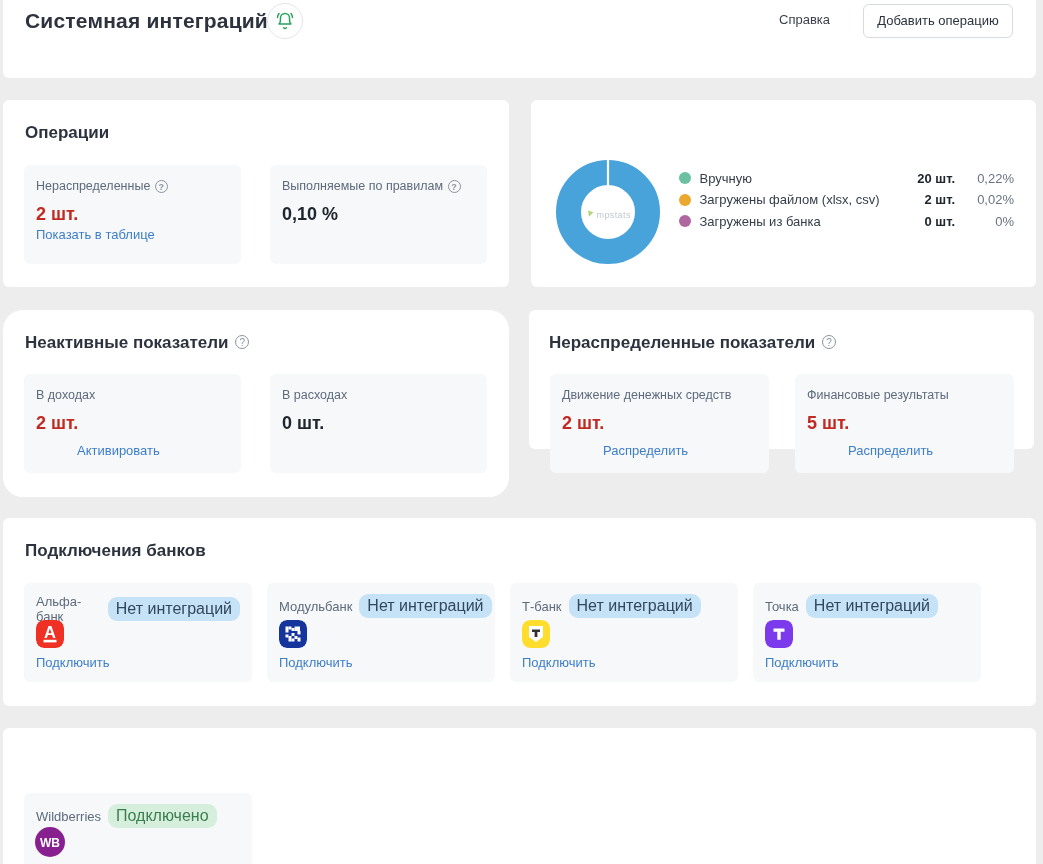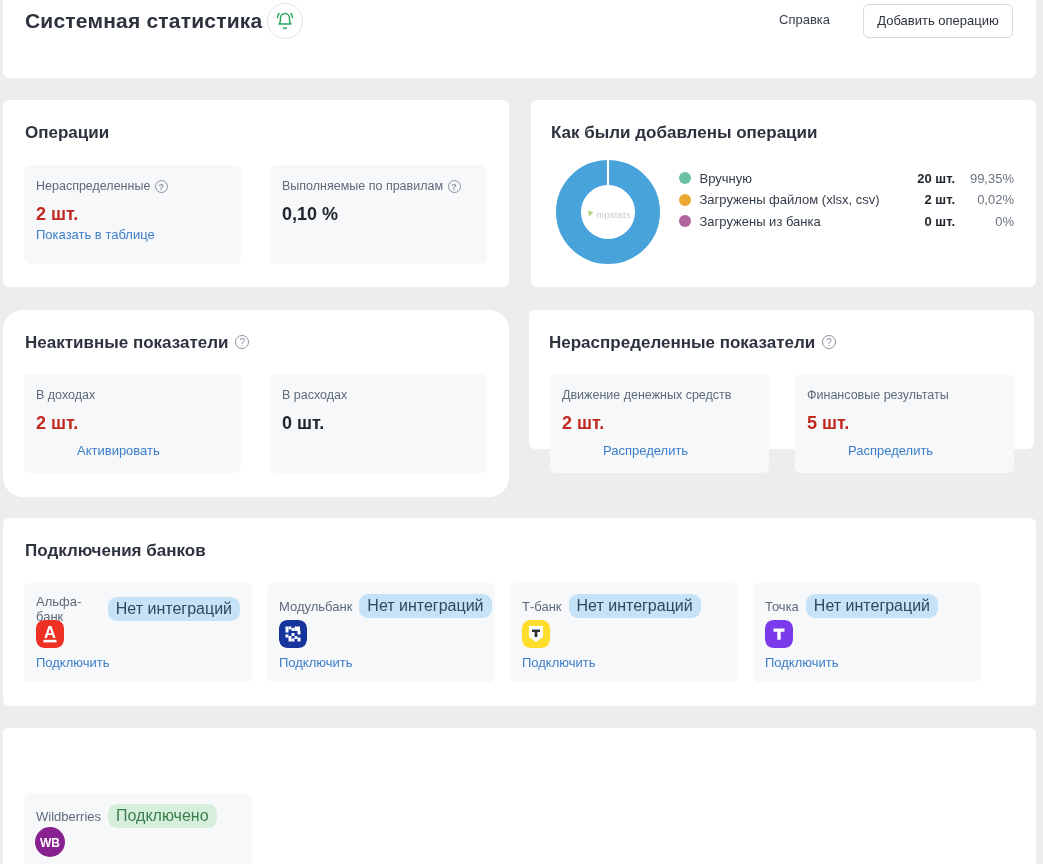--- a/index.html
+++ b/index.html
@@ -38,21 +38,21 @@
 .badge { background:#c5e2f7; color:#33475c; font-size:16px; padding:3px 8px; border-radius:9px; white-space:nowrap;}
 .badge.green { background:#d6efdc; color:#3a7d4e; }
 .bicon { position:absolute; left:12px; top:37px; width:28px; height:28px; border-radius:8px; }
 .tlink { position:absolute; left:12px; top:71.5px; font-size:13px; color:#3d7ec9; }
 svg { display:block; }
 </style>
 </head>
 <body>
 
 <div class="card header">
-  <div class="h1">Системная статистика</div>
+  <div class="h1">Системная интеграций</div>
   <div class="bellwrap">
     <svg width="18" height="18" viewBox="0 0 24 24" style="margin:8px auto;" fill="none" stroke="#27a35c" stroke-width="2" stroke-linecap="round" stroke-linejoin="round">
       <path d="M6 8a6 6 0 0 1 12 0c0 7 2 8 2 8H4s2-1 2-8"></path>
       <path d="M10.3 21a1.9 1.9 0 0 0 3.4 0"></path>
       <path d="M4 2C2.8 3.7 2 5.3 2 7.3"></path>
       <path d="M20 2c1.2 1.7 2 3.3 2 5.3"></path>
     </svg>
   </div>
   <div class="spravka">Справка</div>
   <div class="btn">Добавить операцию</div>
@@ -67,31 +67,30 @@
       <div class="sublink">Показать в таблице</div>
     </div>
     <div class="sub">
       <div class="sublabel">Выполняемые по правилам&nbsp;<span class="qicon">?</span></div>
       <div class="subval">0,10 %</div>
     </div>
   </div>
 </div>
 
 <div class="card" style="left:531px; top:100px; width:505px; height:187px;">
-  <div class="cardtitle" style="left:20px;">Как были добавлены операции</div>
   <svg width="104" height="104" viewBox="0 0 104 104" style="position:absolute; left:25px; top:60px;">
     <circle cx="52" cy="52" r="39.5" fill="none" stroke="#47a3da" stroke-width="25"></circle>
     <rect x="50.9" y="0" width="2.2" height="27" fill="#fff"></rect>
     <g transform="translate(52,54)">
       <path d="M-20 -3.5 l5.5 1.8 l-4.5 4.5 z" fill="#b4d47e"></path>
       <text x="-11.5" y="3.5" font-size="9" fill="#c3c8cd" letter-spacing="0.4">mpstats</text>
     </g>
   </svg>
   <div class="legend">
-    <div class="lrow"><span class="dot" style="background:#6cc0a2;"></span>Вручную<span class="lcount">20 шт.</span><span class="lpct">99,35%</span></div>
+    <div class="lrow"><span class="dot" style="background:#6cc0a2;"></span>Вручную<span class="lcount">20 шт.</span><span class="lpct">0,22%</span></div>
     <div class="lrow"><span class="dot" style="background:#eba82e;"></span>Загружены файлом (xlsx, csv)<span class="lcount">2 шт.</span><span class="lpct">0,02%</span></div>
     <div class="lrow"><span class="dot" style="background:#b0679f;"></span>Загружены из банка<span class="lcount">0 шт.</span><span class="lpct">0%</span></div>
   </div>
 </div>
 
 <div class="card low" style="left:3px; top:310px; width:506px; height:187px;border-radius:20px;">
   <div class="cardtitle">Неактивные показатели&nbsp;<span class="qicon">?</span></div>
   <div class="subrow" style="top:64px;">
     <div class="sub">
       <div class="sublabel">В доходах</div>

